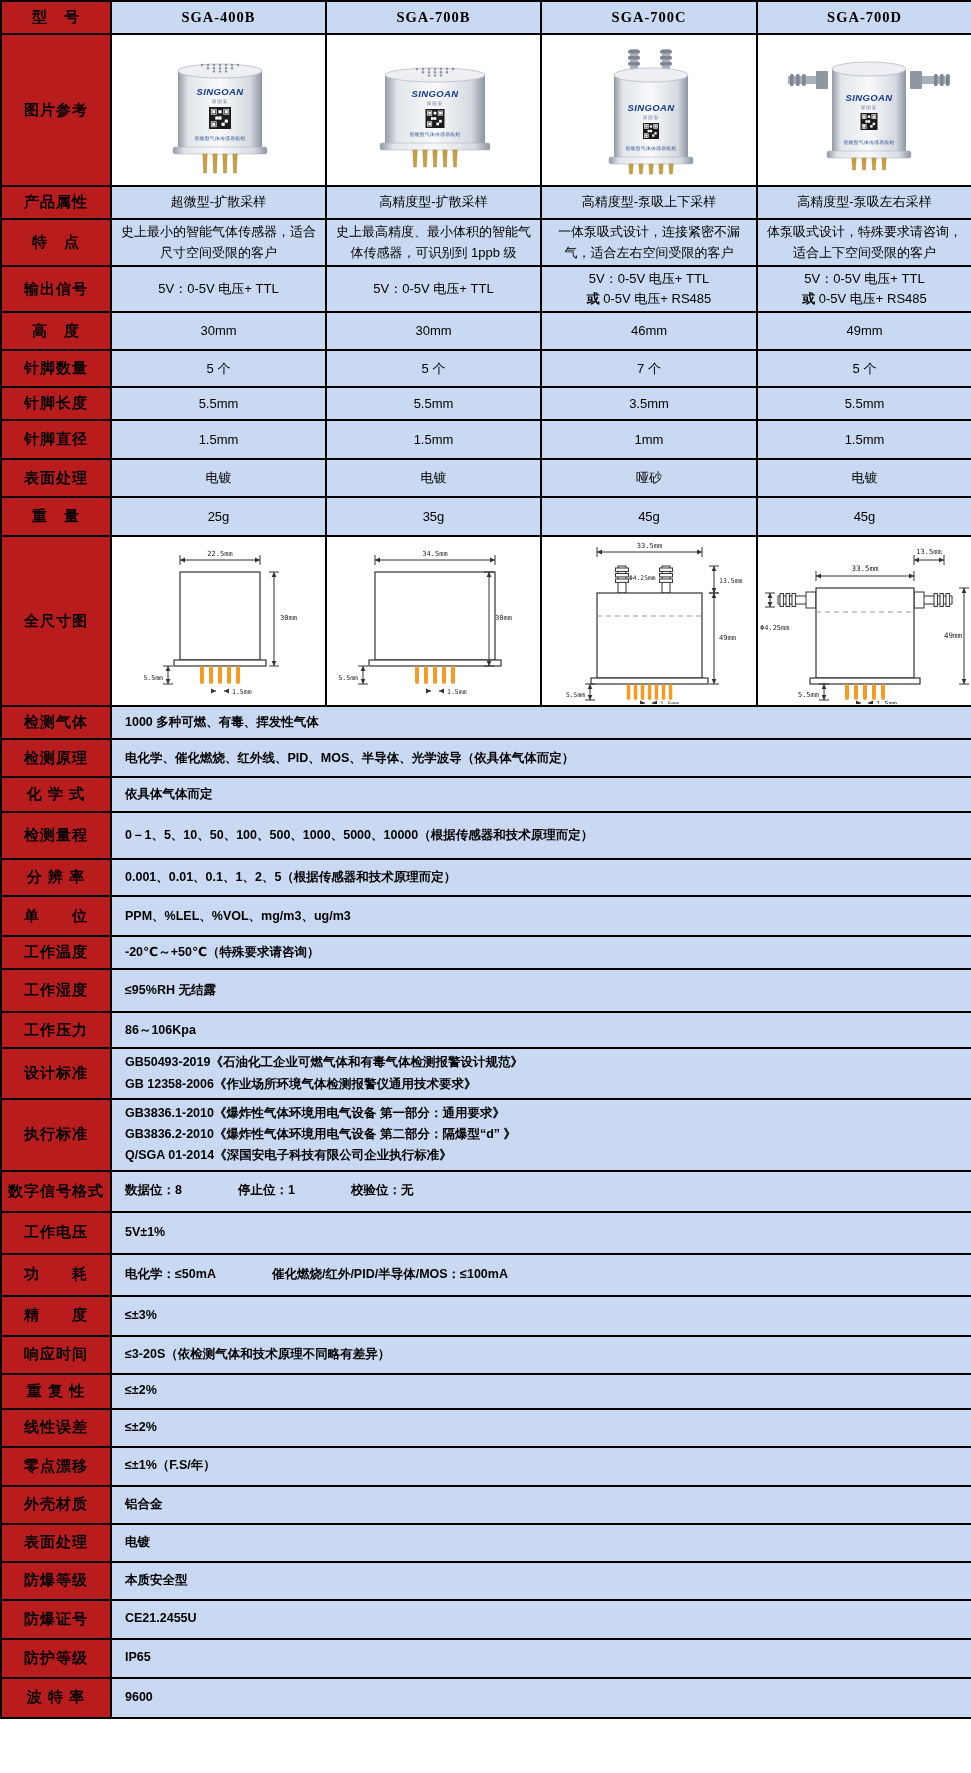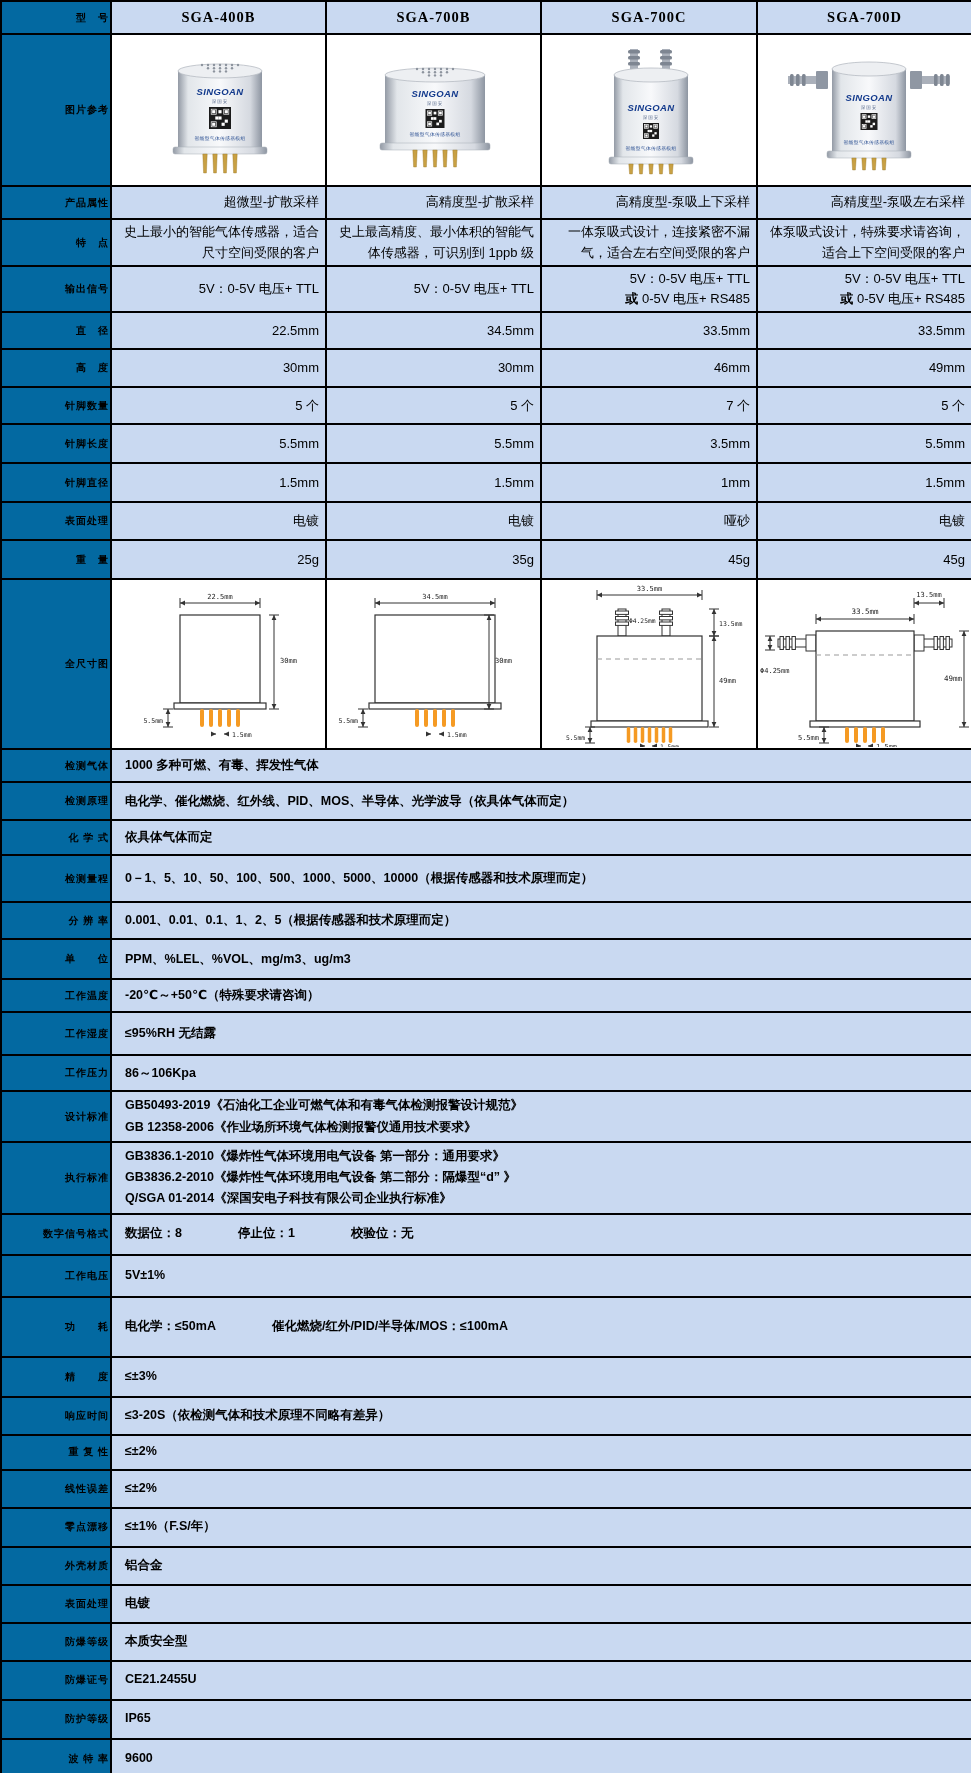--- a/index.html
+++ b/index.html
@@ -1,20 +1,20 @@
 <!DOCTYPE html>
 <html><head>
 <meta charset="utf-8">
 <style>
   html,body{margin:0;padding:0;background:#fff;}
   body{width:971px;font-family:"Liberation Sans","DejaVu Sans",sans-serif;color:#000;}
   table.spec{border-collapse:collapse;table-layout:fixed;width:971px;}
   td{border:2px solid #000;overflow:hidden;vertical-align:middle;}
-  td.lbl{background:#0369a1;font-weight:bold;font-size:10px;text-align:right;letter-spacing:1px;}
-  td.val{background:#c9d9f1;font-size:13px;text-align:right;line-height:1.55;padding:2px 6px;}
+  td.lbl{background:#b91c1c;font-weight:bold;font-size:15px;text-align:center;letter-spacing:1px;}
+  td.val{background:#c9d9f1;font-size:13px;text-align:center;line-height:1.55;padding:2px 6px;}
   td.hdr{background:#c9d9f1;font-family:"Liberation Serif","DejaVu Serif",serif;font-weight:bold;font-size:14.5px;text-align:center;letter-spacing:1px;margin-left:8px;}
   td.white{background:#ffffff;text-align:center;padding:0;}
   td.full{background:#c9d9f1;font-size:12.5px;text-align:left;padding:3px 10px 3px 13px;line-height:1.7;font-weight:bold;}
   .feat{font-size:12.8px;}
   .part{display:inline-block;margin-right:56px;}
   .dtxt{font-family:"DejaVu Sans Mono","Liberation Mono",monospace;fill:#222;}
   .pbrand{font-size:9.5px;font-weight:bold;font-style:italic;fill:#12398c;letter-spacing:.4px;}
   .pcn{font-size:4.5px;fill:#56698b;letter-spacing:1px;}
   .pcap{font-size:4.8px;fill:#2a4f92;letter-spacing:.3px;}
   svg{display:block;margin:0 auto;}
@@ -255,42 +255,35 @@
         </td>
         <td class="val">
           <div>5V：0-5V 电压+ TTL</div>
           <div><b>或</b><span> 0-5V 电压+ RS485</span></div>
         </td>
         <td class="val">
           <div>5V：0-5V 电压+ TTL</div>
           <div><b>或</b><span> 0-5V 电压+ RS485</span></div>
         </td>
       </tr>
-      <tr style="height:37px">
-        <td class="lbl">直　径</td>
-        <td class="val">22.5mm</td>
-        <td class="val">34.5mm</td>
-        <td class="val">33.5mm</td>
-        <td class="val">33.5mm</td>
-      </tr>
       <tr style="height:38px">
         <td class="lbl">高　度</td>
         <td class="val">30mm</td>
         <td class="val">30mm</td>
         <td class="val">46mm</td>
         <td class="val">49mm</td>
       </tr>
       <tr style="height:37px">
         <td class="lbl">针脚数量</td>
         <td class="val">5 个</td>
         <td class="val">5 个</td>
         <td class="val">7 个</td>
         <td class="val">5 个</td>
       </tr>
-      <tr style="height:39px">
+      <tr style="height:33px">
         <td class="lbl">针脚长度</td>
         <td class="val">5.5mm</td>
         <td class="val">5.5mm</td>
         <td class="val">3.5mm</td>
         <td class="val">5.5mm</td>
       </tr>
       <tr style="height:39px">
         <td class="lbl">针脚直径</td>
         <td class="val">1.5mm</td>
         <td class="val">1.5mm</td>
@@ -543,21 +536,21 @@
         </td>
       </tr>
       <tr style="height:41px">
         <td class="lbl">数字信号格式</td>
         <td class="full" colspan="4"><span class="part">数据位：8</span><span class="part">停止位：1</span><span class="part">校验位：无</span></td>
       </tr>
       <tr style="height:42px">
         <td class="lbl">工作电压</td>
         <td class="full" colspan="4"><span>5V±1%</span></td>
       </tr>
-      <tr style="height:60px">
+      <tr style="height:42px">
         <td class="lbl">功　　耗</td>
         <td class="full" colspan="4"><span class="part">电化学：≤50mA</span><span class="part">催化燃烧/红外/PID/半导体/MOS：≤100mA</span></td>
       </tr>
       <tr style="height:40px">
         <td class="lbl">精　　度</td>
         <td class="full" colspan="4"><span>≤±3%</span></td>
       </tr>
       <tr style="height:38px">
         <td class="lbl">响应时间</td>
         <td class="full" colspan="4"><span>≤3-20S（依检测气体和技术原理不同略有差异）</span></td>

